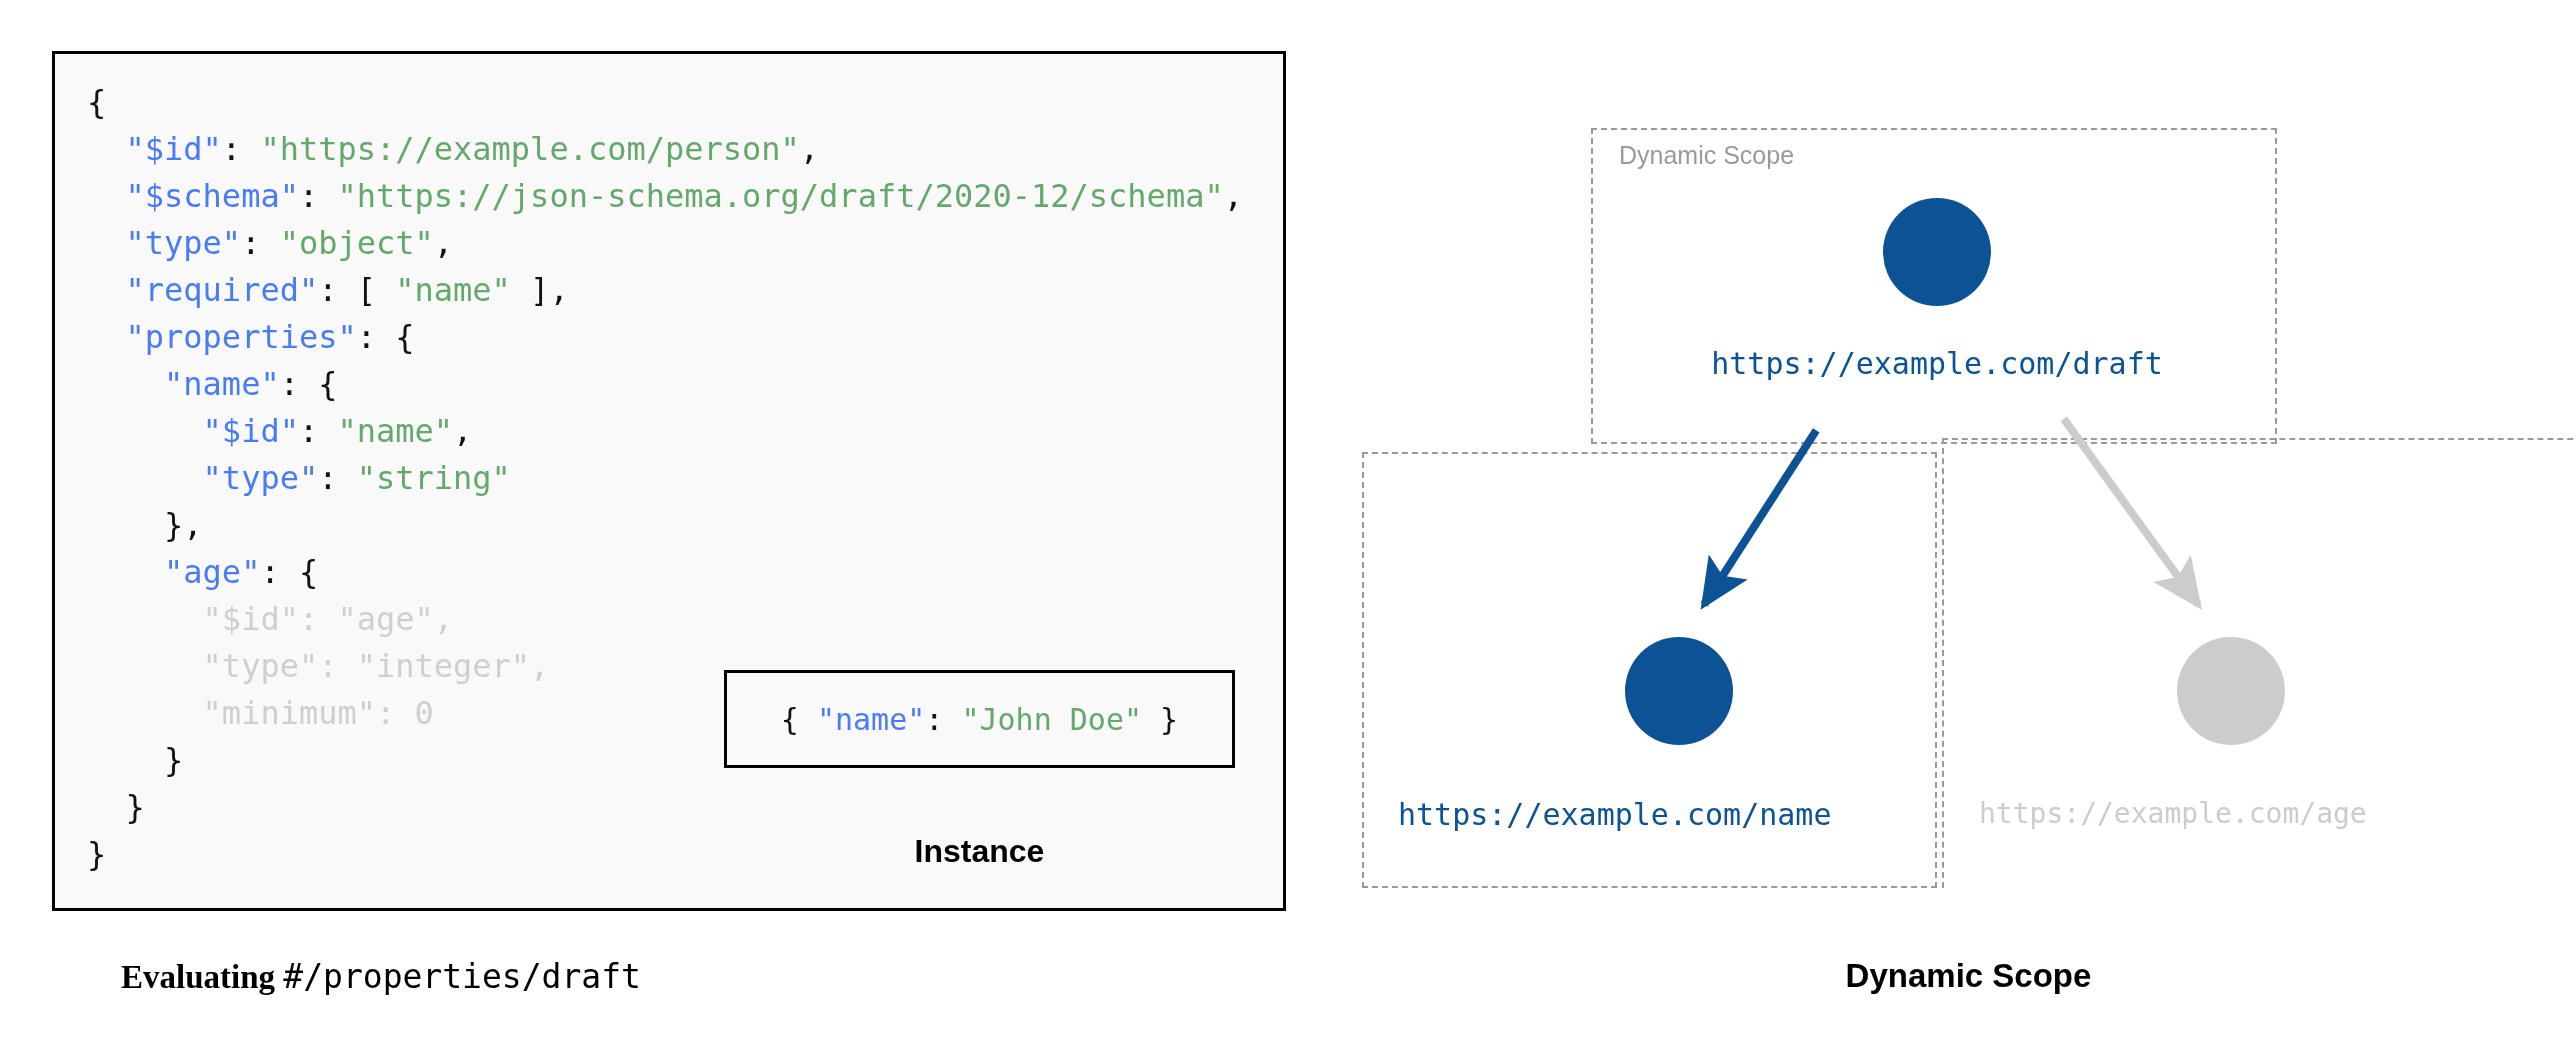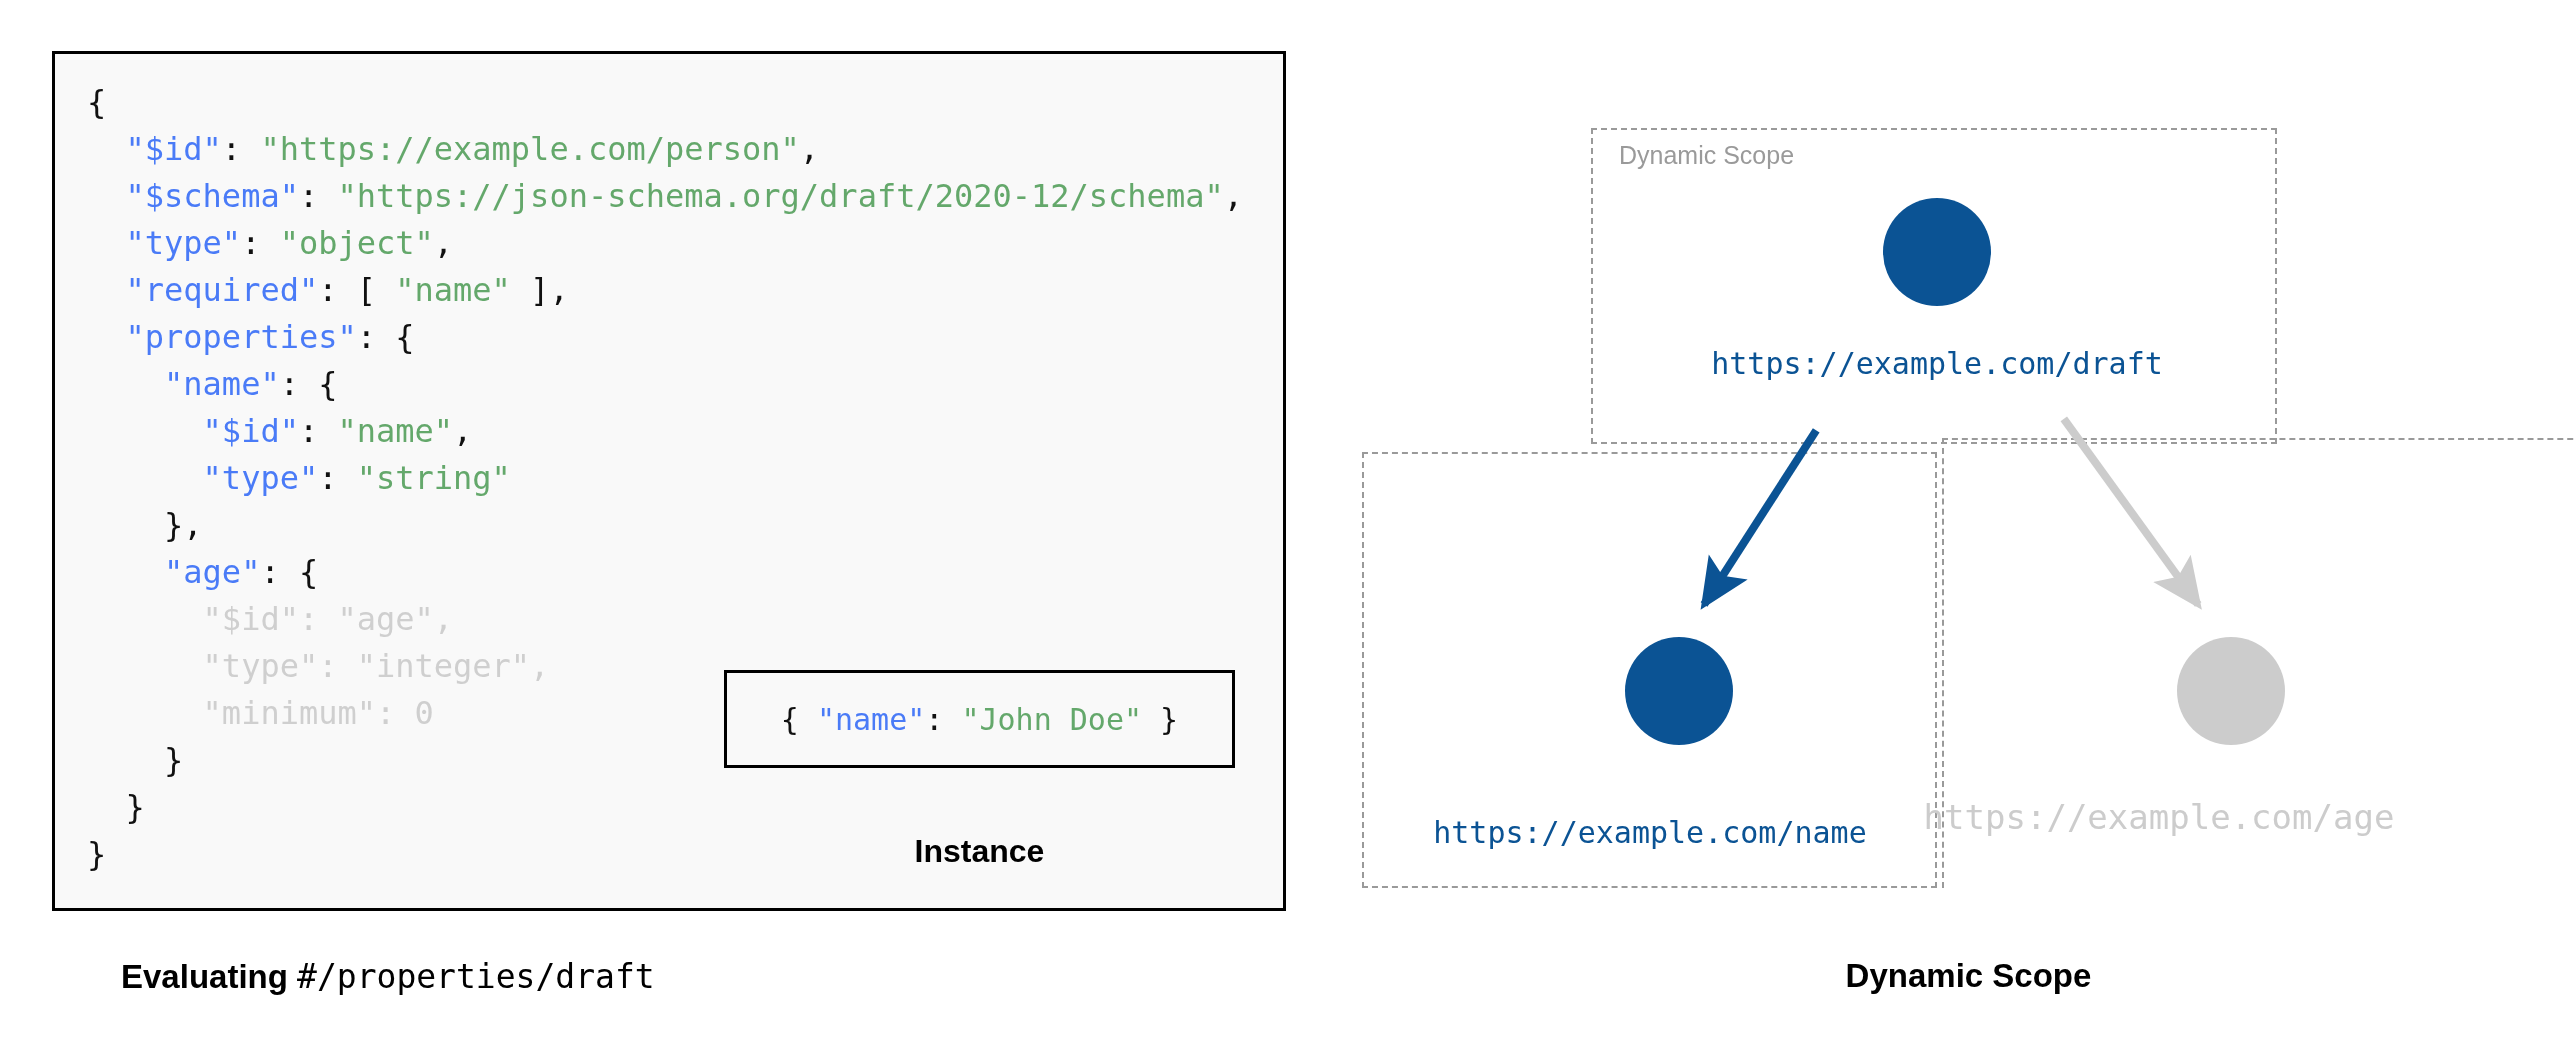--- a/index.html
+++ b/index.html
@@ -46,21 +46,21 @@
     text-align:center;
     font-family:"Liberation Sans", sans-serif;
     font-weight:bold; font-size:32px; color:#000000;margin-top:27px;
   }
 
   
   #left-caption{
     position:absolute; left:121px; top:957px;
     font-size:33px; color:#000000; white-space:pre;
   }
-  #left-caption .cap-bold{ font-weight:bold; font-family:Liberation Sans, sans-serif;margin-top:25px; }
+  #left-caption .cap-bold{ font-weight:bold; font-family:Liberation Serif, serif;margin-top:25px; }
   #left-caption .cap-mono{ font-family:"DejaVu Sans Mono", monospace; font-weight:normal; }
 
   
   #diagram{ position:absolute; left:0; top:0; width:2576px; height:1053px; pointer-events:none;}
 
   .scope-box{ position:absolute; border:2.8px dashed #9a9a9a; box-sizing:border-box; }
   #scope-root  { left:1591px; top:128px;  width:686px; height:316px; }
   #scope-name  { left:1362px; top:452px;  width:575px; height:436px; }
   #scope-age   { left:1942px; top:438px;  width:661px; height:450px;
                  border-right:none; border-bottom:none; }
@@ -70,24 +70,24 @@
     font-size:25px; color:#9a9a9a;
   }
 
   .node{ position:absolute; border-radius:50%; }
   #node-person{ left:1883px; top:198px; width:108px; height:108px; background:#0b5394; }
   #node-name  { left:1625px; top:637px; width:108px; height:108px; background:#0b5394; }
   #node-age   { left:2177px; top:637px; width:108px; height:108px; background:#cccccc; } 
 
   #label-person-pos{ position:absolute; left:1685px; top:346px; width:504px; text-align:center;
                      font-family:"DejaVu Sans Mono", monospace; font-size:30px; color:#0b5394; }
-  #label-name-pos  { position:absolute; left:1398px; top:815px; width:504px; text-align:center;
+  #label-name-pos  { position:absolute; left:1398px; top:797px; width:504px; text-align:left;
                      font-family:"DejaVu Sans Mono", monospace; font-size:30px; color:#0b5394; }
-  #label-age-pos   { position:absolute; left:1907px; top:797px; width:504px; text-align:center;
-                     font-family:"DejaVu Sans Mono", monospace; font-size:34px; color:#cccccc; }
+  #label-age-pos   { position:absolute; left:1979px; top:797px; width:504px; text-align:left;
+                     font-family:"DejaVu Sans Mono", monospace; font-size:28px; color:#cccccc; }
 
   #right-caption{
     position:absolute; left:1362px; top:957px; width:1213px;
     text-align:center; font-weight:bold; font-size:33px; color:#000000;
   }
 </style>
 </head>
 <body>
 
 <div id="schema-panel">

